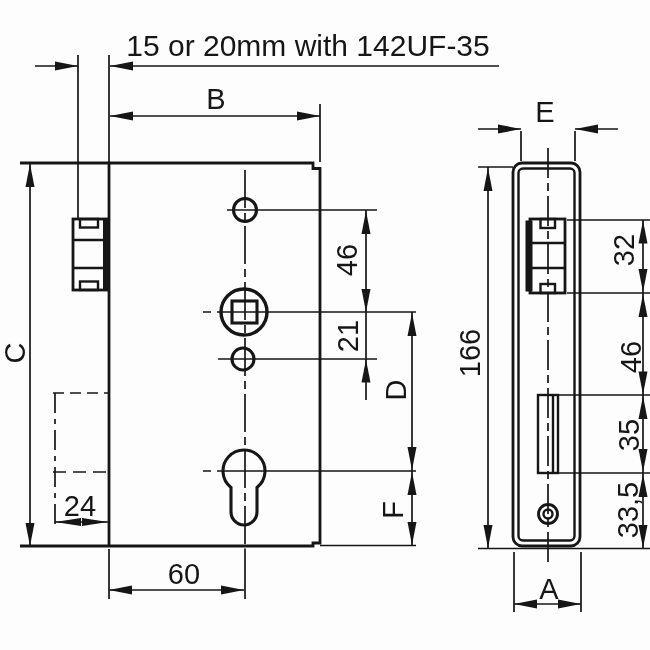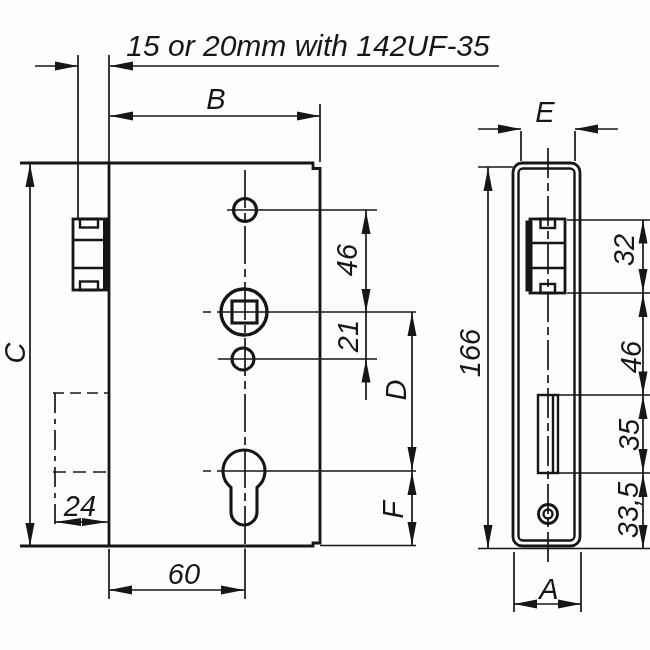--- a/index.html
+++ b/index.html
@@ -2,21 +2,21 @@
 <html><head>
 <meta charset="utf-8">
 <style>
   html,body{margin:0;padding:0;}
   body{
     width:650px;height:650px;
     background:#fdfdfd;
     font-family:"Liberation Sans", sans-serif;
     overflow:hidden;
   }
-  .stage{position:relative;width:560px;height:650px;background:#fdfdfd;font-style:italic;}
+  .stage{position:relative;width:560px;height:650px;background:#fdfdfd;}
   svg{display:block;}
   .ln{stroke:#161616;fill:none;stroke-width:2.8;stroke-linecap:butt;stroke-linejoin:miter;}
   .ln-med{stroke:#161616;fill:none;stroke-width:2.4;}
   .ln-thin{stroke:#161616;fill:none;stroke-width:1.7;}
   .ln-circ{stroke:#161616;fill:none;stroke-width:3.1;}
   .fillb{fill:#161616;stroke:none;}
   .arrow{fill:#161616;stroke:none;}
   .dim-label{font-family:"Liberation Sans", sans-serif;font-size:29px;fill:#161616;}
   .note-label{font-family:"Liberation Sans", sans-serif;font-size:30px;fill:#161616;}
 </style>

